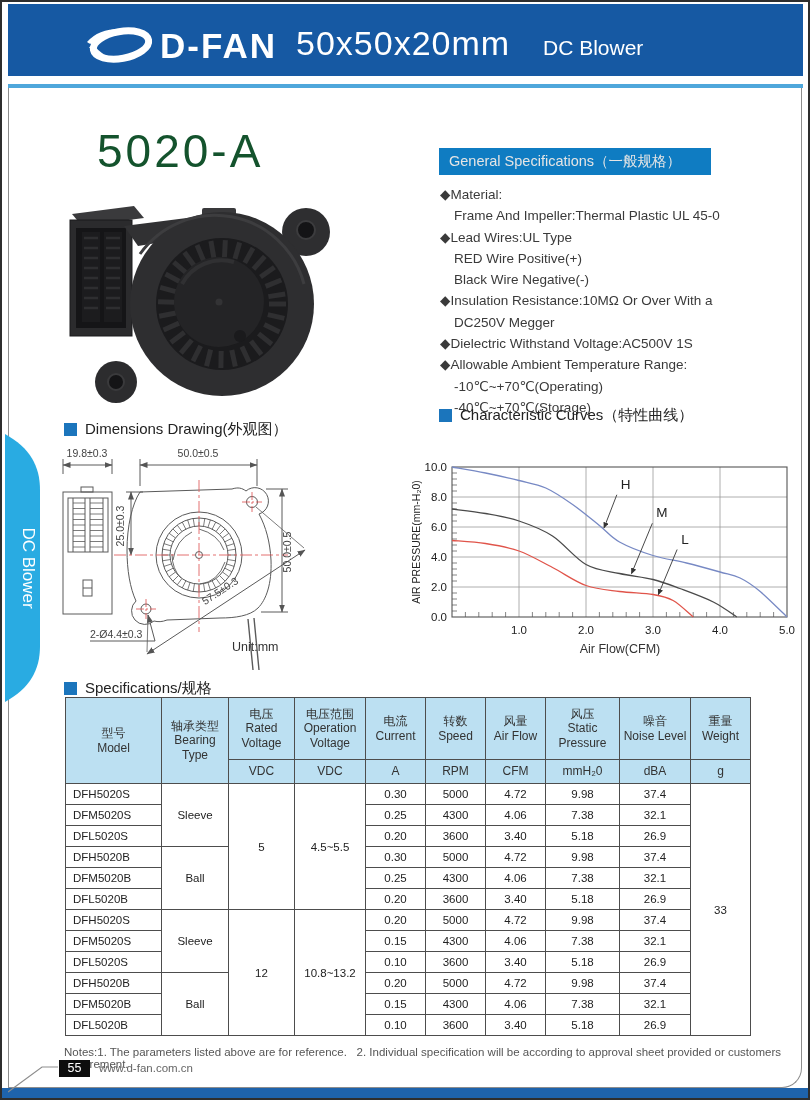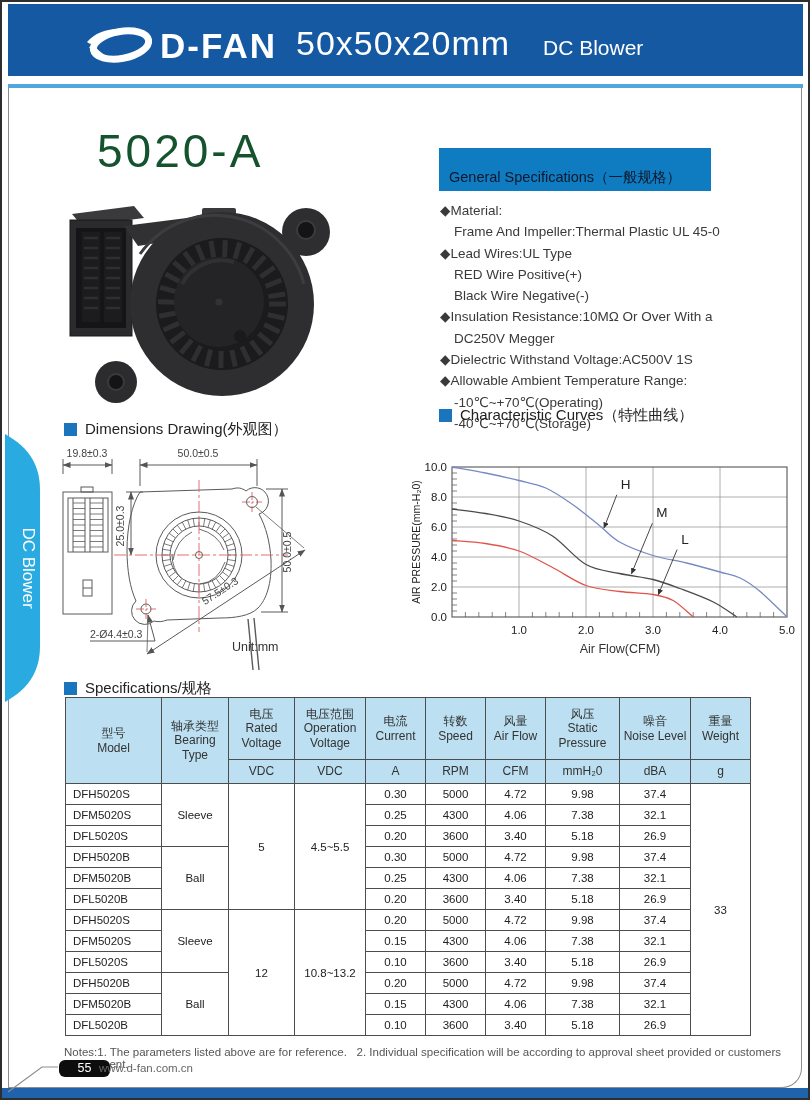--- a/index.html
+++ b/index.html
@@ -19,22 +19,22 @@
          border-radius:0 0 20px 0;}
   .bottom-bar{position:absolute;left:0;right:0;bottom:0;height:10px;background:#1E63AC;}
   .corner-svg{position:absolute;left:6px;top:1057px;}
   
   .side-tab{position:absolute;left:2px;top:430px;width:40px;height:272px;}
   
   .model-title{position:absolute;left:95px;top:122px;font-size:46px;color:#14532d;letter-spacing:3px;font-weight:400;}
   .product{position:absolute;left:52px;top:182px;width:288px;height:232px;}
   
   .gen{position:absolute;left:437px;top:146px;width:356px;}
-  .gen-title{display:inline-block;background:#0F7CC2;color:#0f172a;font-size:14.5px;
-             padding:20px 12px 4px 10px;min-width:272px;}
+  .gen-title{display:inline-block;background:#0F7CC2;color:#e5e5e5;font-size:14.5px;
+             padding:4px 12px 4px 10px;min-width:272px;}
   .gen-list{margin-top:9px;font-size:13.5px;color:#3a3a3a;line-height:21.3px;}
   .gs-item{padding-left:15px;white-space:pre;}
   .gs-item.b{padding-left:1px;}
   
   .sec{position:absolute;display:flex;align-items:center;gap:8px;font-size:15px;color:#222;}
   .sec .sq{width:13px;height:13px;background:#1B75BC;flex:0 0 auto;}
   .sec-dim{left:62px;top:418px;}
   .sec-chart{left:437px;top:404px;align-items:center;}
   .sec-spec{left:62px;top:677px;}
   
@@ -43,22 +43,22 @@
   svg text{font-family:"Liberation Sans","DejaVu Sans",sans-serif;}
   
   table.spec{position:absolute;left:63px;top:695px;border-collapse:collapse;table-layout:fixed;}
   table.spec th,table.spec td{border:1px solid #4d4d4d;font-weight:normal;}
   table.spec th{background:#BCE0F2;font-size:12px;color:#333;white-space:pre-line;line-height:14.5px;padding:2px;}
   table.spec td{font-size:11.5px;color:#222;text-align:center;height:21px;padding:0 2px;background:#fff;}
   table.spec td.model{text-align:left;padding-left:7px;margin-top:24px;}
   tr.hrow1{height:62px;} tr.hrow2{height:24px;}
   
   .notes{position:absolute;left:62px;top:1044px;width:720px;font-size:11.5px;color:#555;white-space:pre-wrap;}
-  .pagebox{position:absolute;left:57px;top:1058px;width:51px;height:17px;background:#0d0d0d;color:#fff;
-           font-size:12.5px;text-align:center;line-height:17px;border-radius:6px;}
+  .pagebox{position:absolute;left:57px;top:1058px;width:31px;height:17px;background:#0d0d0d;color:#fff;
+           font-size:12.5px;text-align:center;line-height:17px;}
   .site{position:absolute;left:97px;top:1060px;font-size:11.5px;color:#666;}
 </style>
 </head>
 <body>
 
 <div class="page">
 
   <div class="header">
     <svg class="logo" viewBox="0 0 72 48">
       <ellipse cx="38" cy="25" rx="28" ry="13.5" fill="none" stroke="#fff" stroke-width="7" transform="rotate(-10 38 25)"></ellipse>

